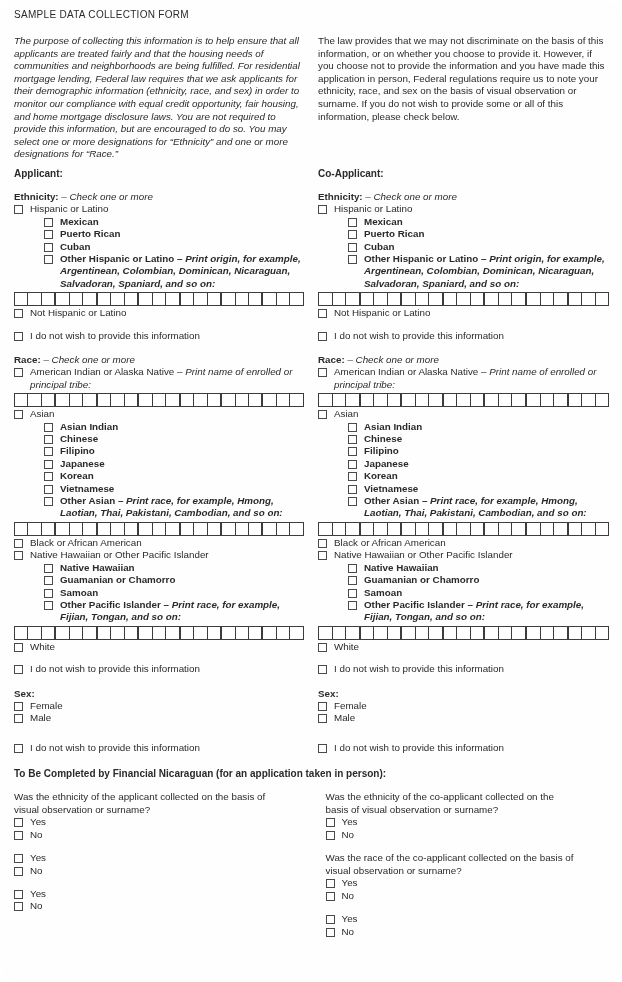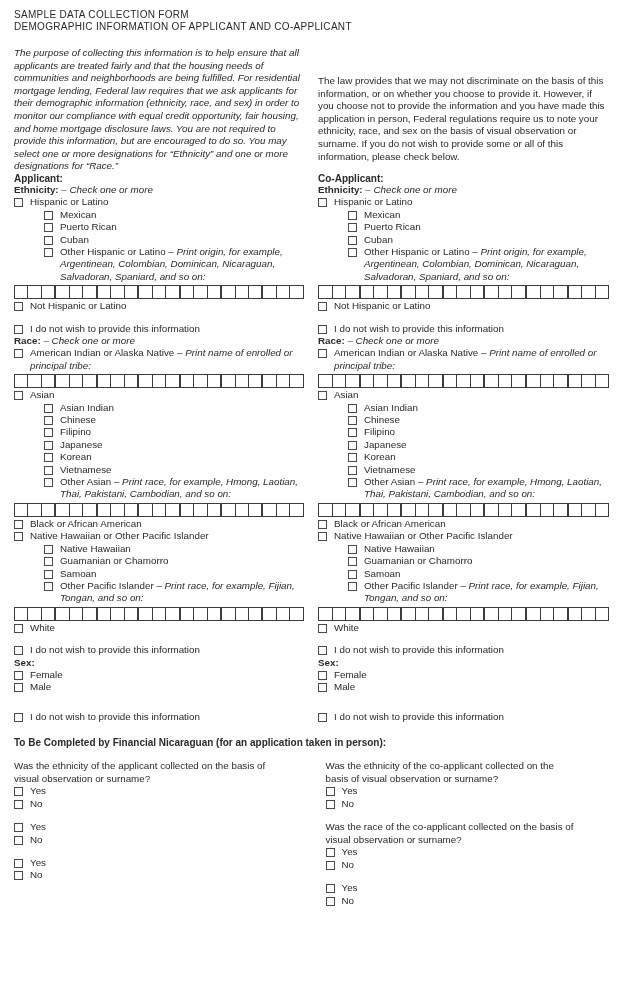--- a/index.html
+++ b/index.html
@@ -5,32 +5,32 @@
   html, body { margin:0; padding:0; background:#ffffff; }
   .page {
     width:622px; height:982px; background:#fefefe;
     font-family:"Liberation Sans", sans-serif;
     color:#2a2a2a; box-sizing:border-box;
     padding:9px 13px 0 14px; overflow:hidden; position:relative;border-radius:19px;
   }
   .title-line { font-size:10px; line-height:12px; letter-spacing:0.3px; }
   .intro-row { display:flex; gap:14px; margin-top:14px; }
   .intro-col-left  { width:290px;font-style:italic; }
-  .intro-col-right { width:291px;margin-top:28px; }
+  .intro-col-right { width:291px; }
   .intro-row p { font-size:9.8px; line-height:12.6px; margin:0; }
   .cols-row { display:flex; gap:14px; }
   .form-col-left  { width:290px; }
   .form-col-right { width:291px; }
-  .col-header { font-weight:bold; font-size:10px; margin-top:0; }
-  .section { }
+  .col-header { font-weight:bold; font-size:10px; margin-top:7px; }
+  .section { margin-top:12px; }
   .sec-heading { font-size:9.8px; line-height:12.4px; }
   .sec-heading .sec-b { font-weight:bold; }
   .it { font-style:italic; }
   .item { display:flex; align-items:flex-start; font-size:9.8px; line-height:12.4px; }
-  .item.level2 { padding-left:30px; }
+  .item.level2 { padding-left:30px;font-weight:bold; }
   .item.gap  { margin-top:10px; }
   .item.gapL { margin-top:17px; }
   .checkbox {
     width:7px; height:7px; border:1px solid #4a4a4a; background:#fff;
     margin:2px 7px 0 0; flex:none; display:inline-block;
   }
   .item-label { flex:1; }
   .comb {
     display:flex; height:12px; border:1.5px solid #3c3c3c;
     margin:2px 0 1px 0; background:#fff;
@@ -46,21 +46,20 @@
   .fi-q { margin-top:11px; }
   .fi-q-text { font-size:9.8px; line-height:12.6px; max-width:252px; }
 </style>
 </head>
 <body>
 
 <div class="page">
 
   <div>
     <div class="title-line">SAMPLE DATA COLLECTION FORM</div>
-    <div class="title-line">DEMOGRAPHIC INFORMATION OF APPLICANT AND CO-APPLICANT</div>
   </div>
 
   <div class="intro-row">
     <div class="intro-col-left">
       <p>The purpose of collecting this information is to help ensure that all applicants are treated fairly and that the housing needs of communities and neighborhoods are being fulfilled.  For residential mortgage lending, Federal law requires that we ask applicants for their demographic information (ethnicity, race, and sex) in order to monitor our compliance with equal credit opportunity, fair housing, and home mortgage disclosure laws.  You are not required to provide this information, but are encouraged to do so.  You may select one or more designations for “Ethnicity” and one or more designations for “Race.”</p>
     </div>
     <div class="intro-col-right">
       <p>The law provides that we may not discriminate on the basis of this information, or on whether you choose to provide it.  However, if you choose not to provide the information and you have made this application in person, Federal regulations require us to note your ethnicity, race, and sex on the basis of visual observation or surname.  If you do not wish to provide some or all of this information, please check below.</p>
     </div>
   </div>

